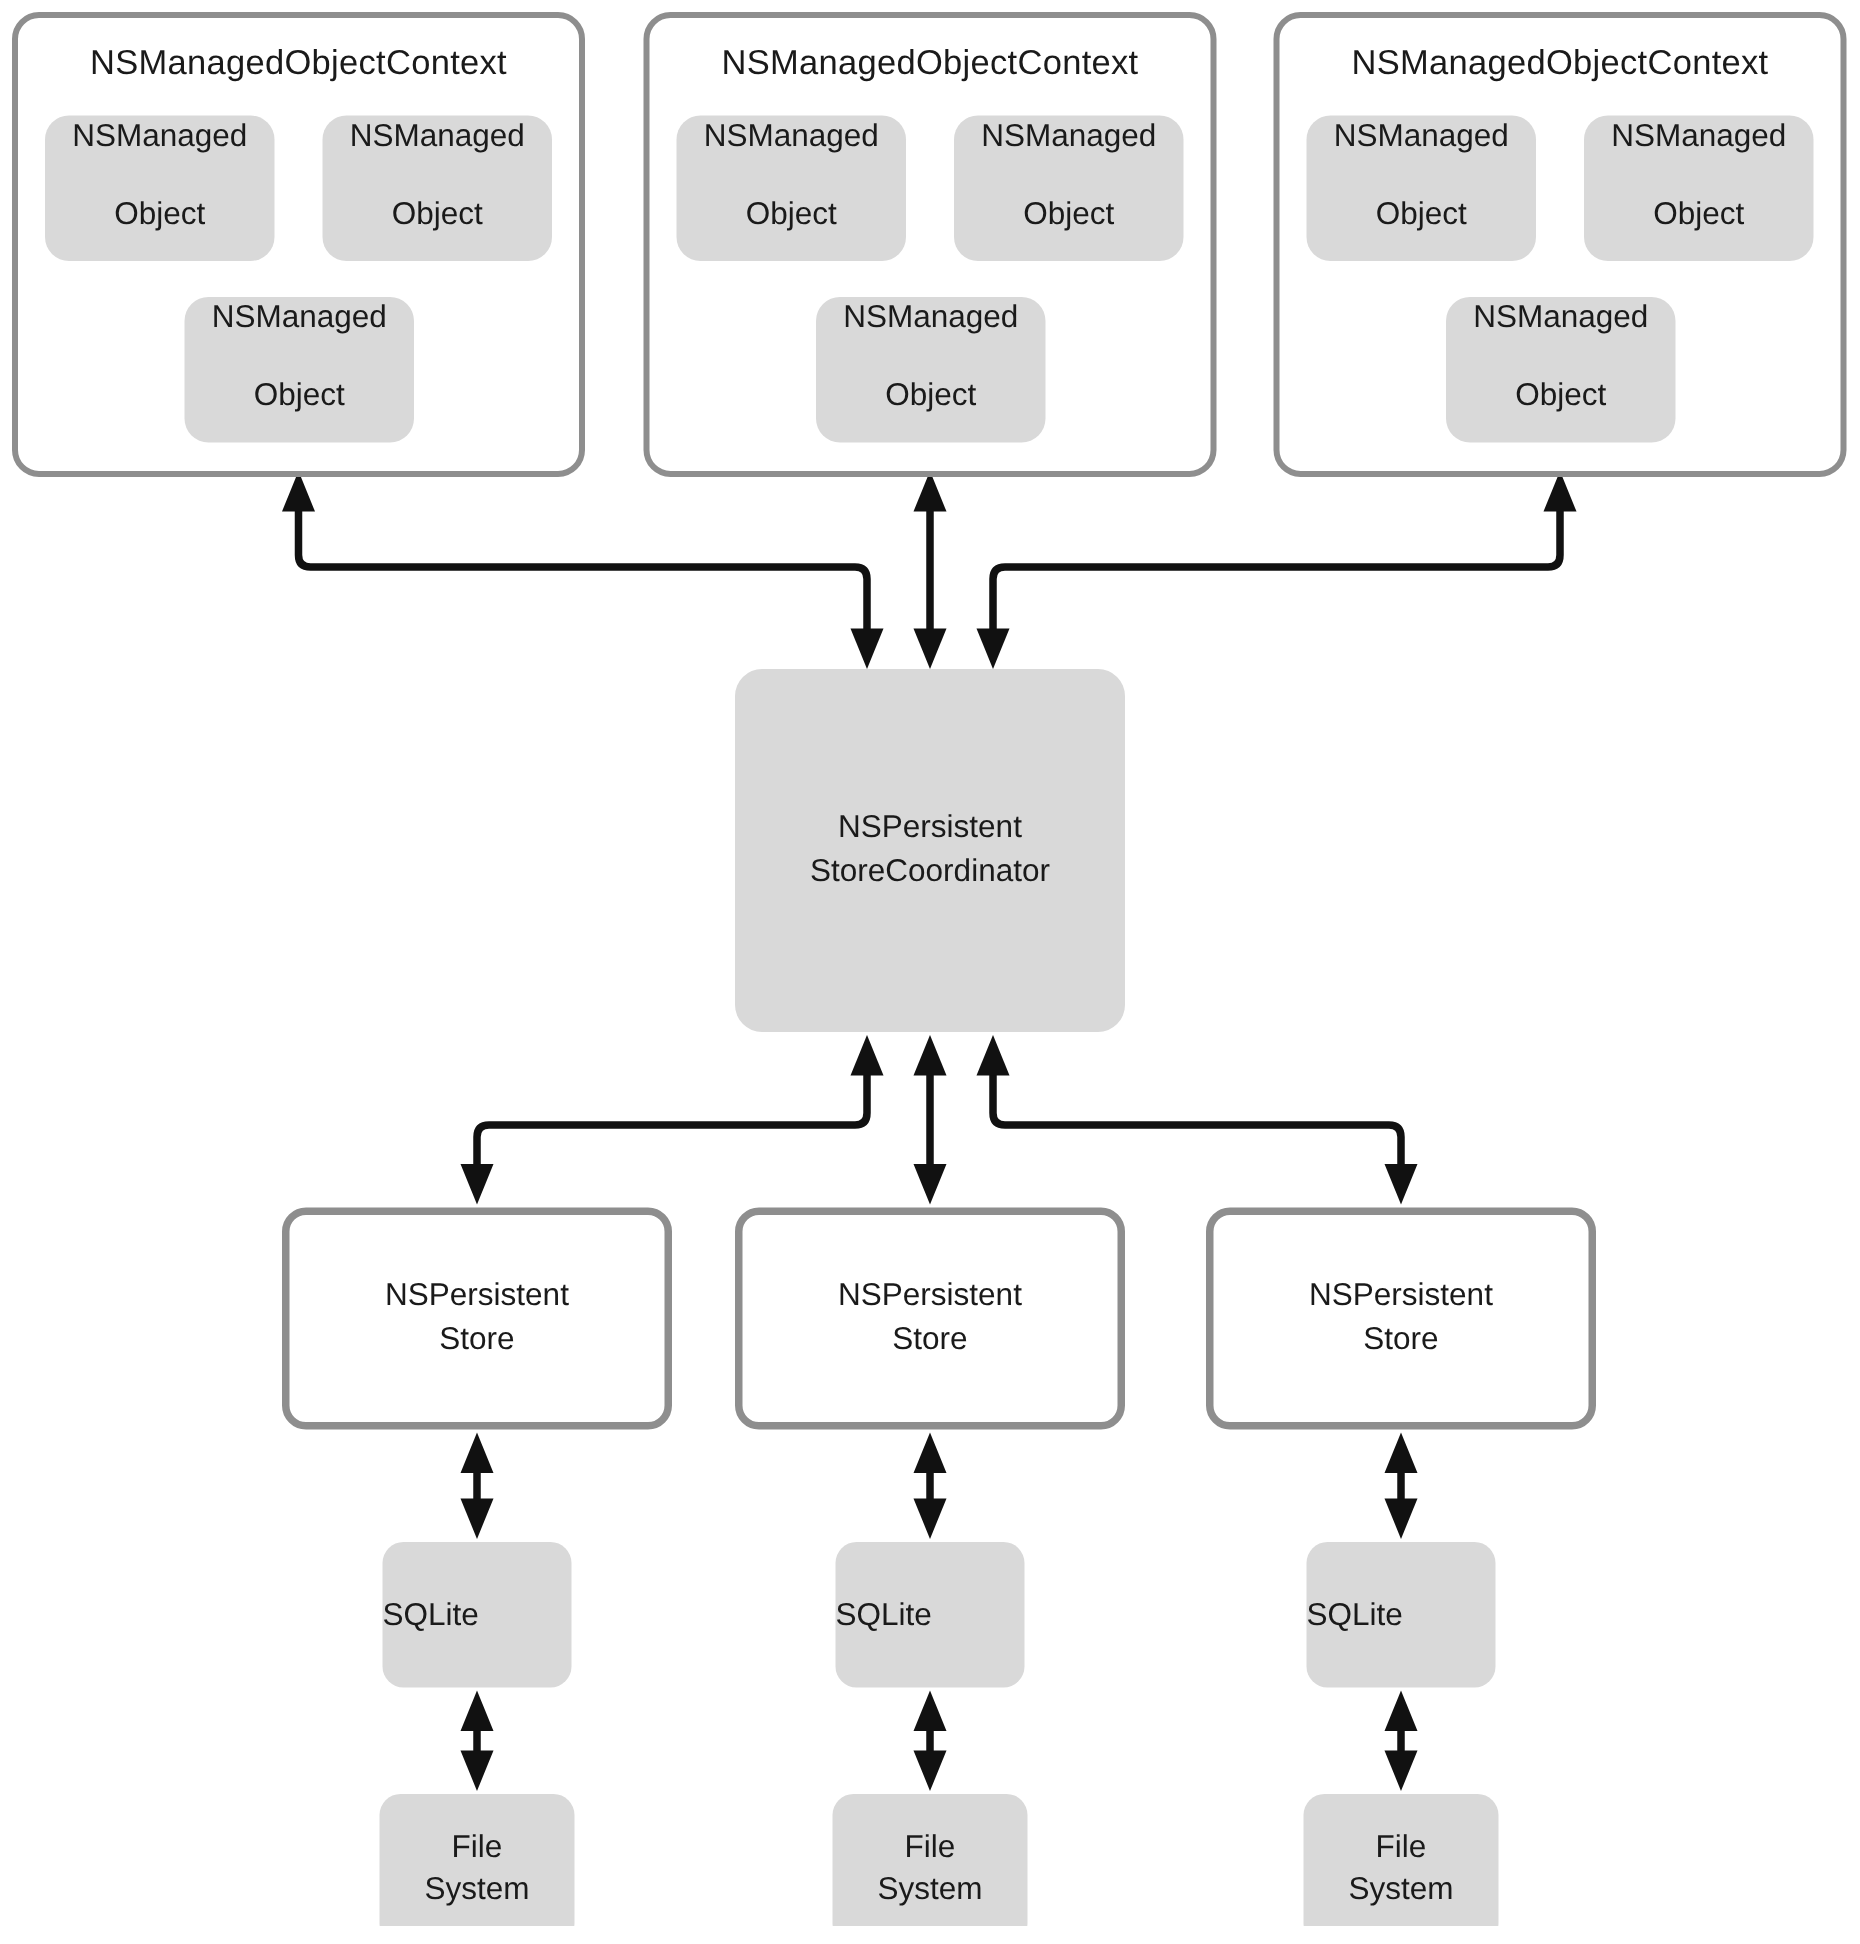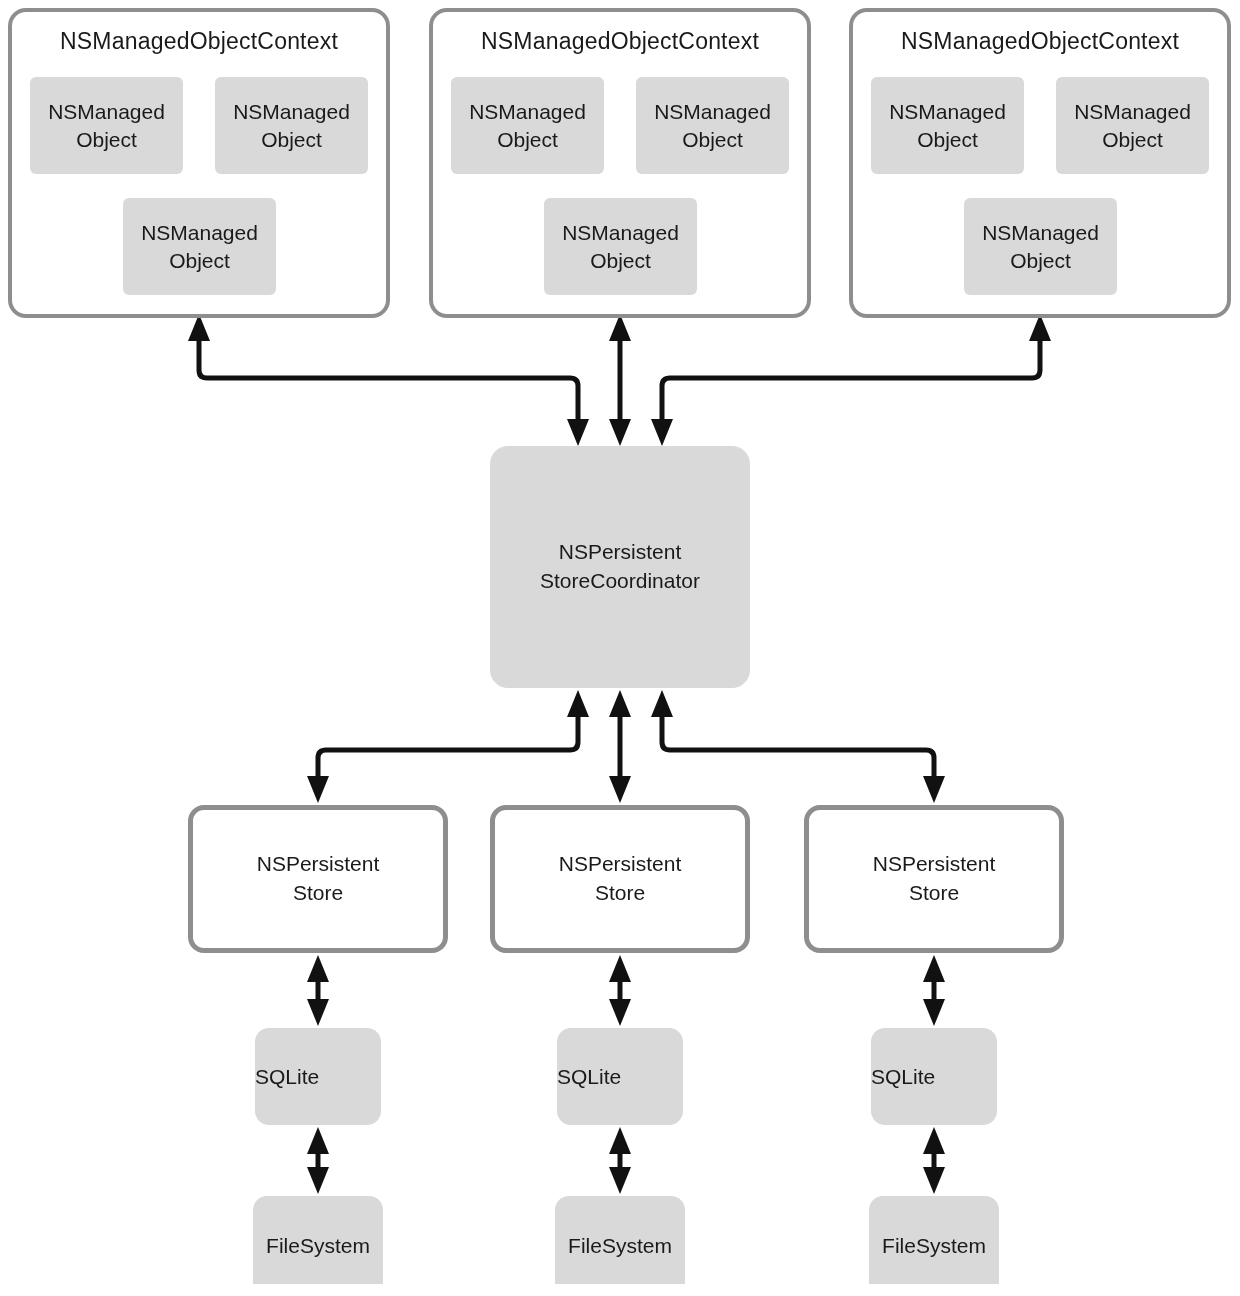--- a/index.html
+++ b/index.html
@@ -21,24 +21,24 @@
   svg.arrows line{stroke:var(--color-arrow);stroke-width:5;}
   svg.arrows polygon{fill:var(--color-arrow);stroke:none;}
 
   .ctx{
     position:absolute;top:8px;width:382px;height:310px;box-sizing:border-box;
     background:var(--color-background);
     border:4px solid var(--color-box_border);border-radius:18px;z-index:2;
   }
   .ctx-title{margin-top:16px;text-align:center;font-size:23px;letter-spacing:.2px;}
   .obj{
-    position:absolute;width:153px;height:97px;border-radius:6px;
+    position:absolute;width:153px;height:97px;border-radius:16px;
     background:var(--color-box_fill);
-    display:flex;flex-direction:column;justify-content:center;align-items:center;
-    font-size:21px;line-height:1.32;text-align:center;
+    display:flex;flex-direction:column;justify-content:flex-start;align-items:center;
+    font-size:21px;line-height:1.32;text-align:center;gap:24px;
   }
   .obj span{display:block;}
   .obj-a{left:18px;top:65px;}
   .obj-b{left:203px;top:65px;}
   .obj-c{left:111px;top:186px;}
 
   .coordinator{
     position:absolute;left:490px;top:446px;width:260px;height:242px;border-radius:18px;
     background:var(--color-box_fill);z-index:2;
     display:flex;flex-direction:column;justify-content:center;align-items:center;
@@ -60,21 +60,21 @@
     position:absolute;top:1028px;width:126px;height:97px;border-radius:14px;
     background:var(--color-box_fill);z-index:2;
     display:flex;justify-content:flex-start;align-items:center;
     font-size:21px;text-align:center;
   }
   .sqlite-1{left:255px;} .sqlite-2{left:557px;} .sqlite-3{left:871px;}
 
   .filesys{
     position:absolute;top:1196px;width:130px;height:100px;border-radius:14px;
     background:var(--color-box_fill);z-index:2;
-    display:flex;justify-content:center;align-items:center;
+    display:flex;flex-direction:column;justify-content:center;align-items:center;
     font-size:21px;line-height:1.32;text-align:center;
   }
   .filesys span{display:block;}
   .filesys-1{left:253px;} .filesys-2{left:555px;} .filesys-3{left:869px;}
 </style>
 </head>
 <body>
 
 <div class="canvas">
 

